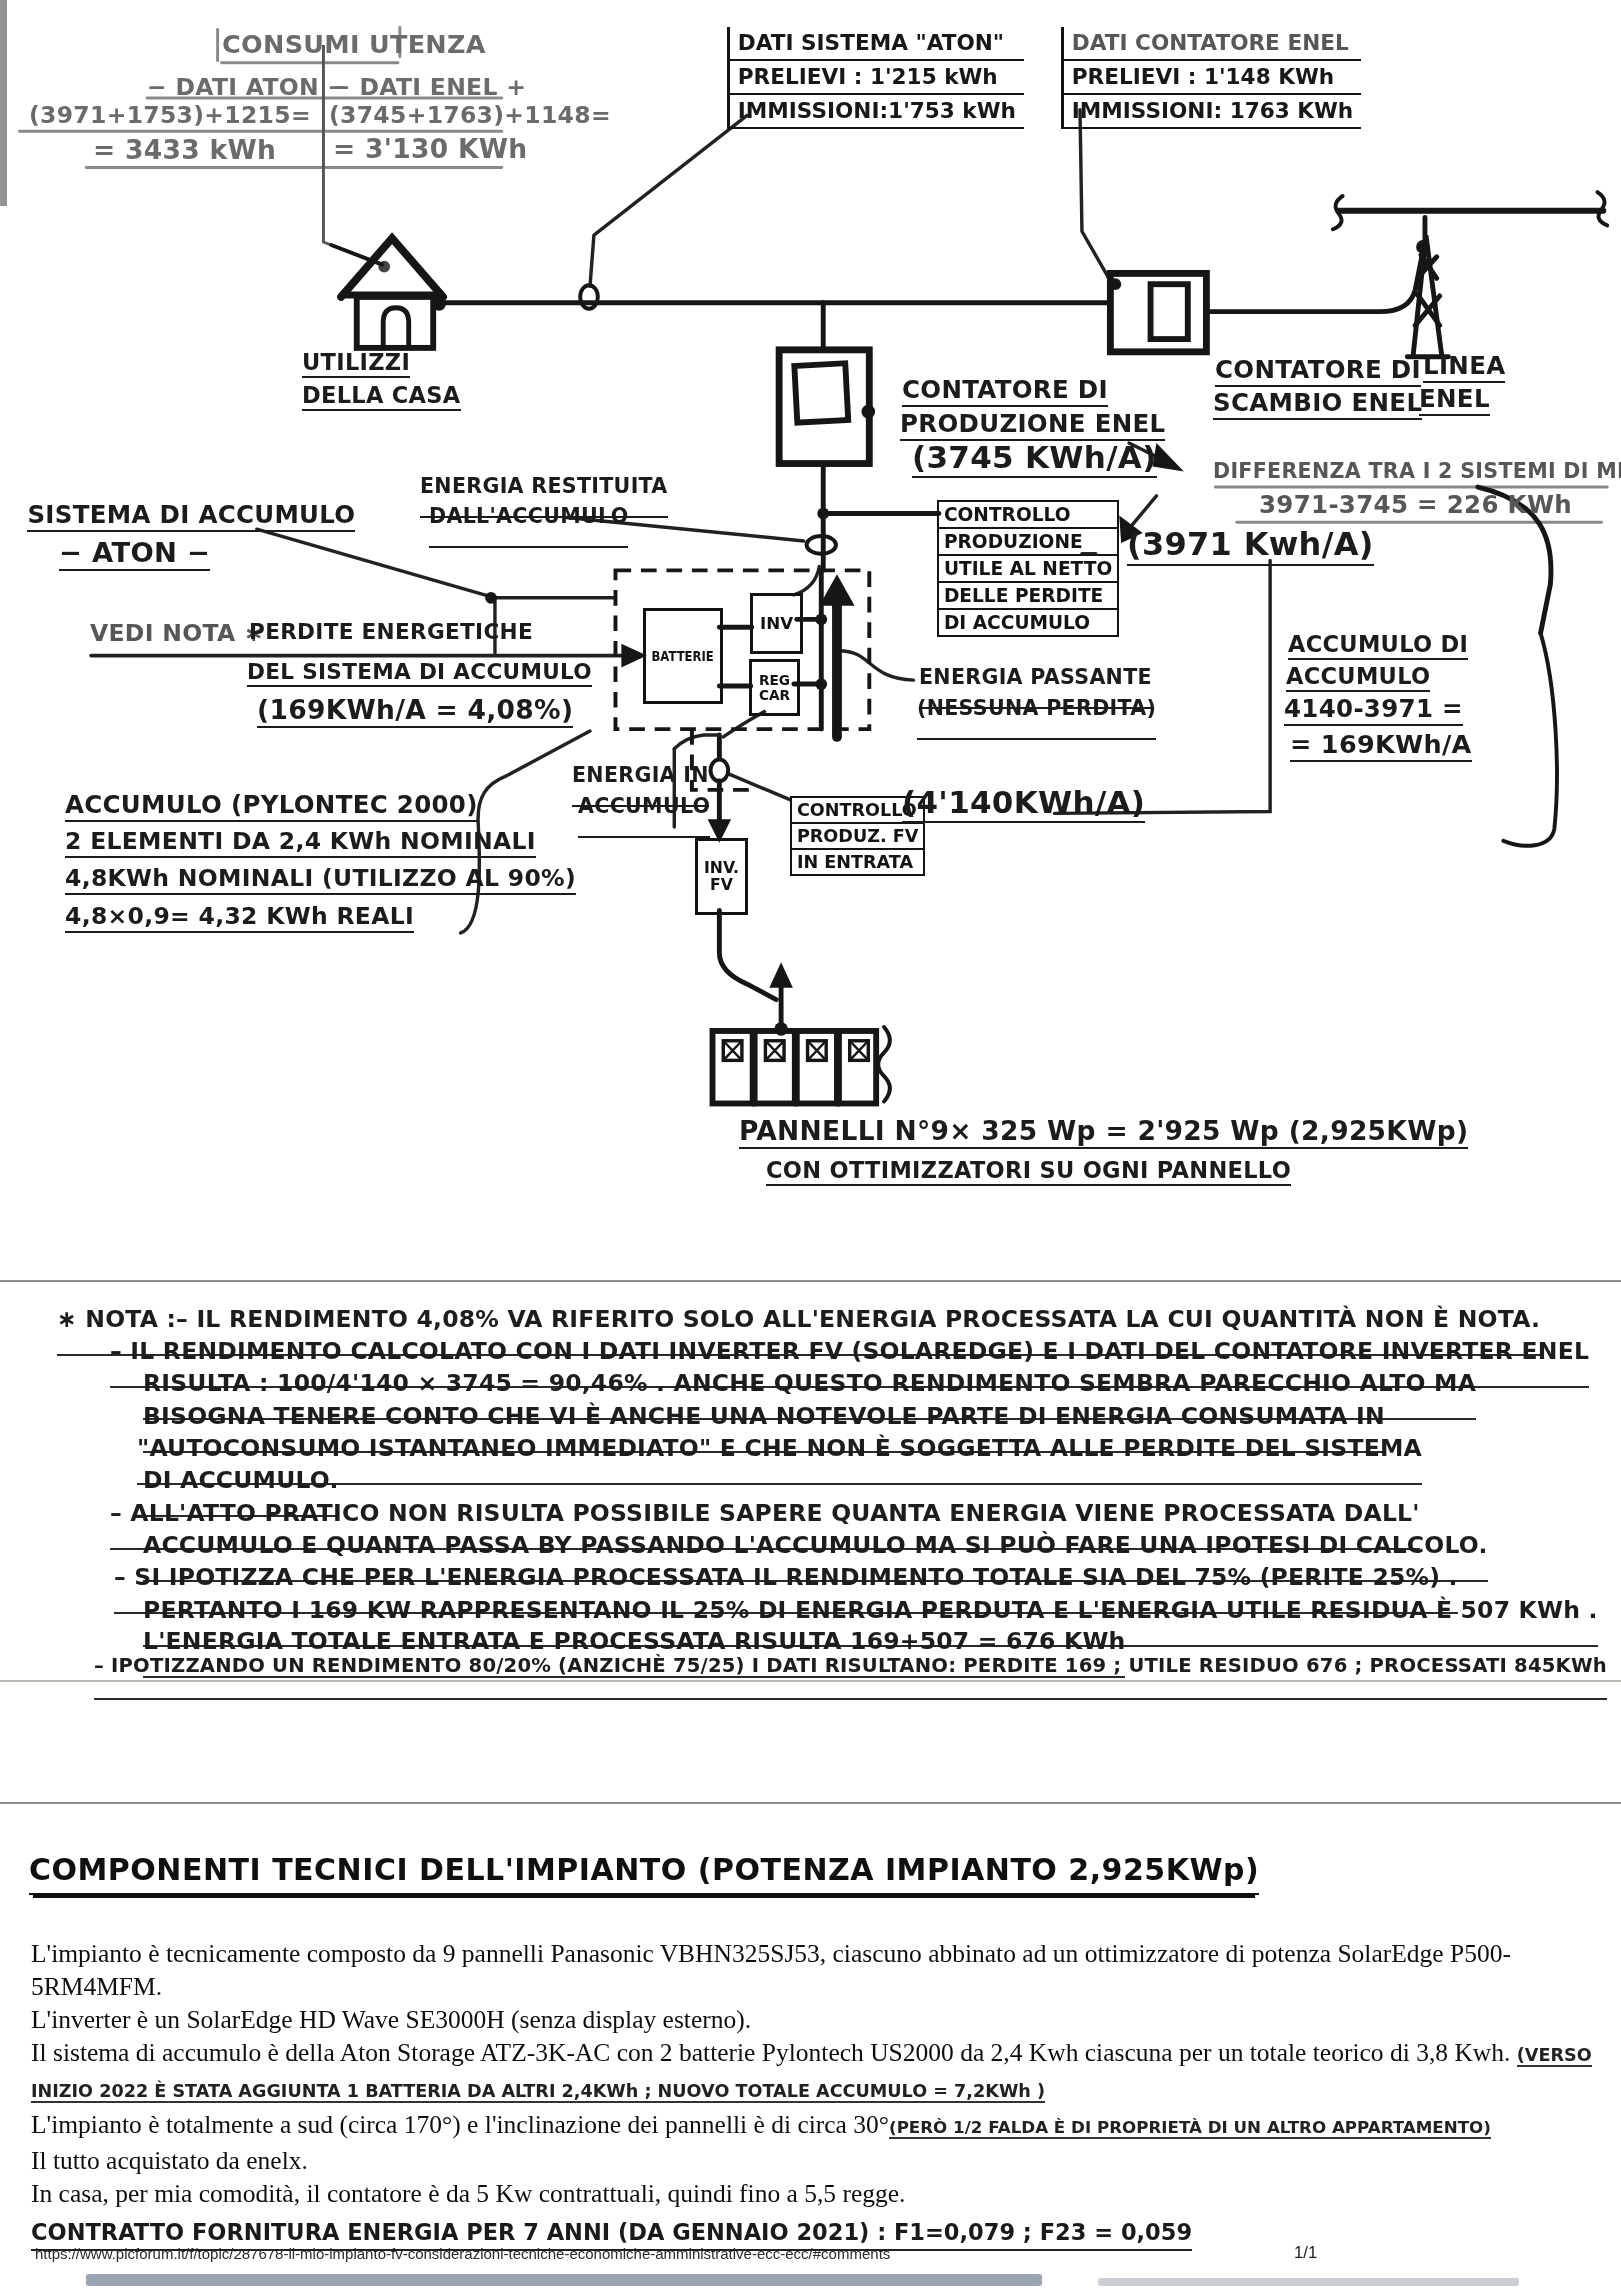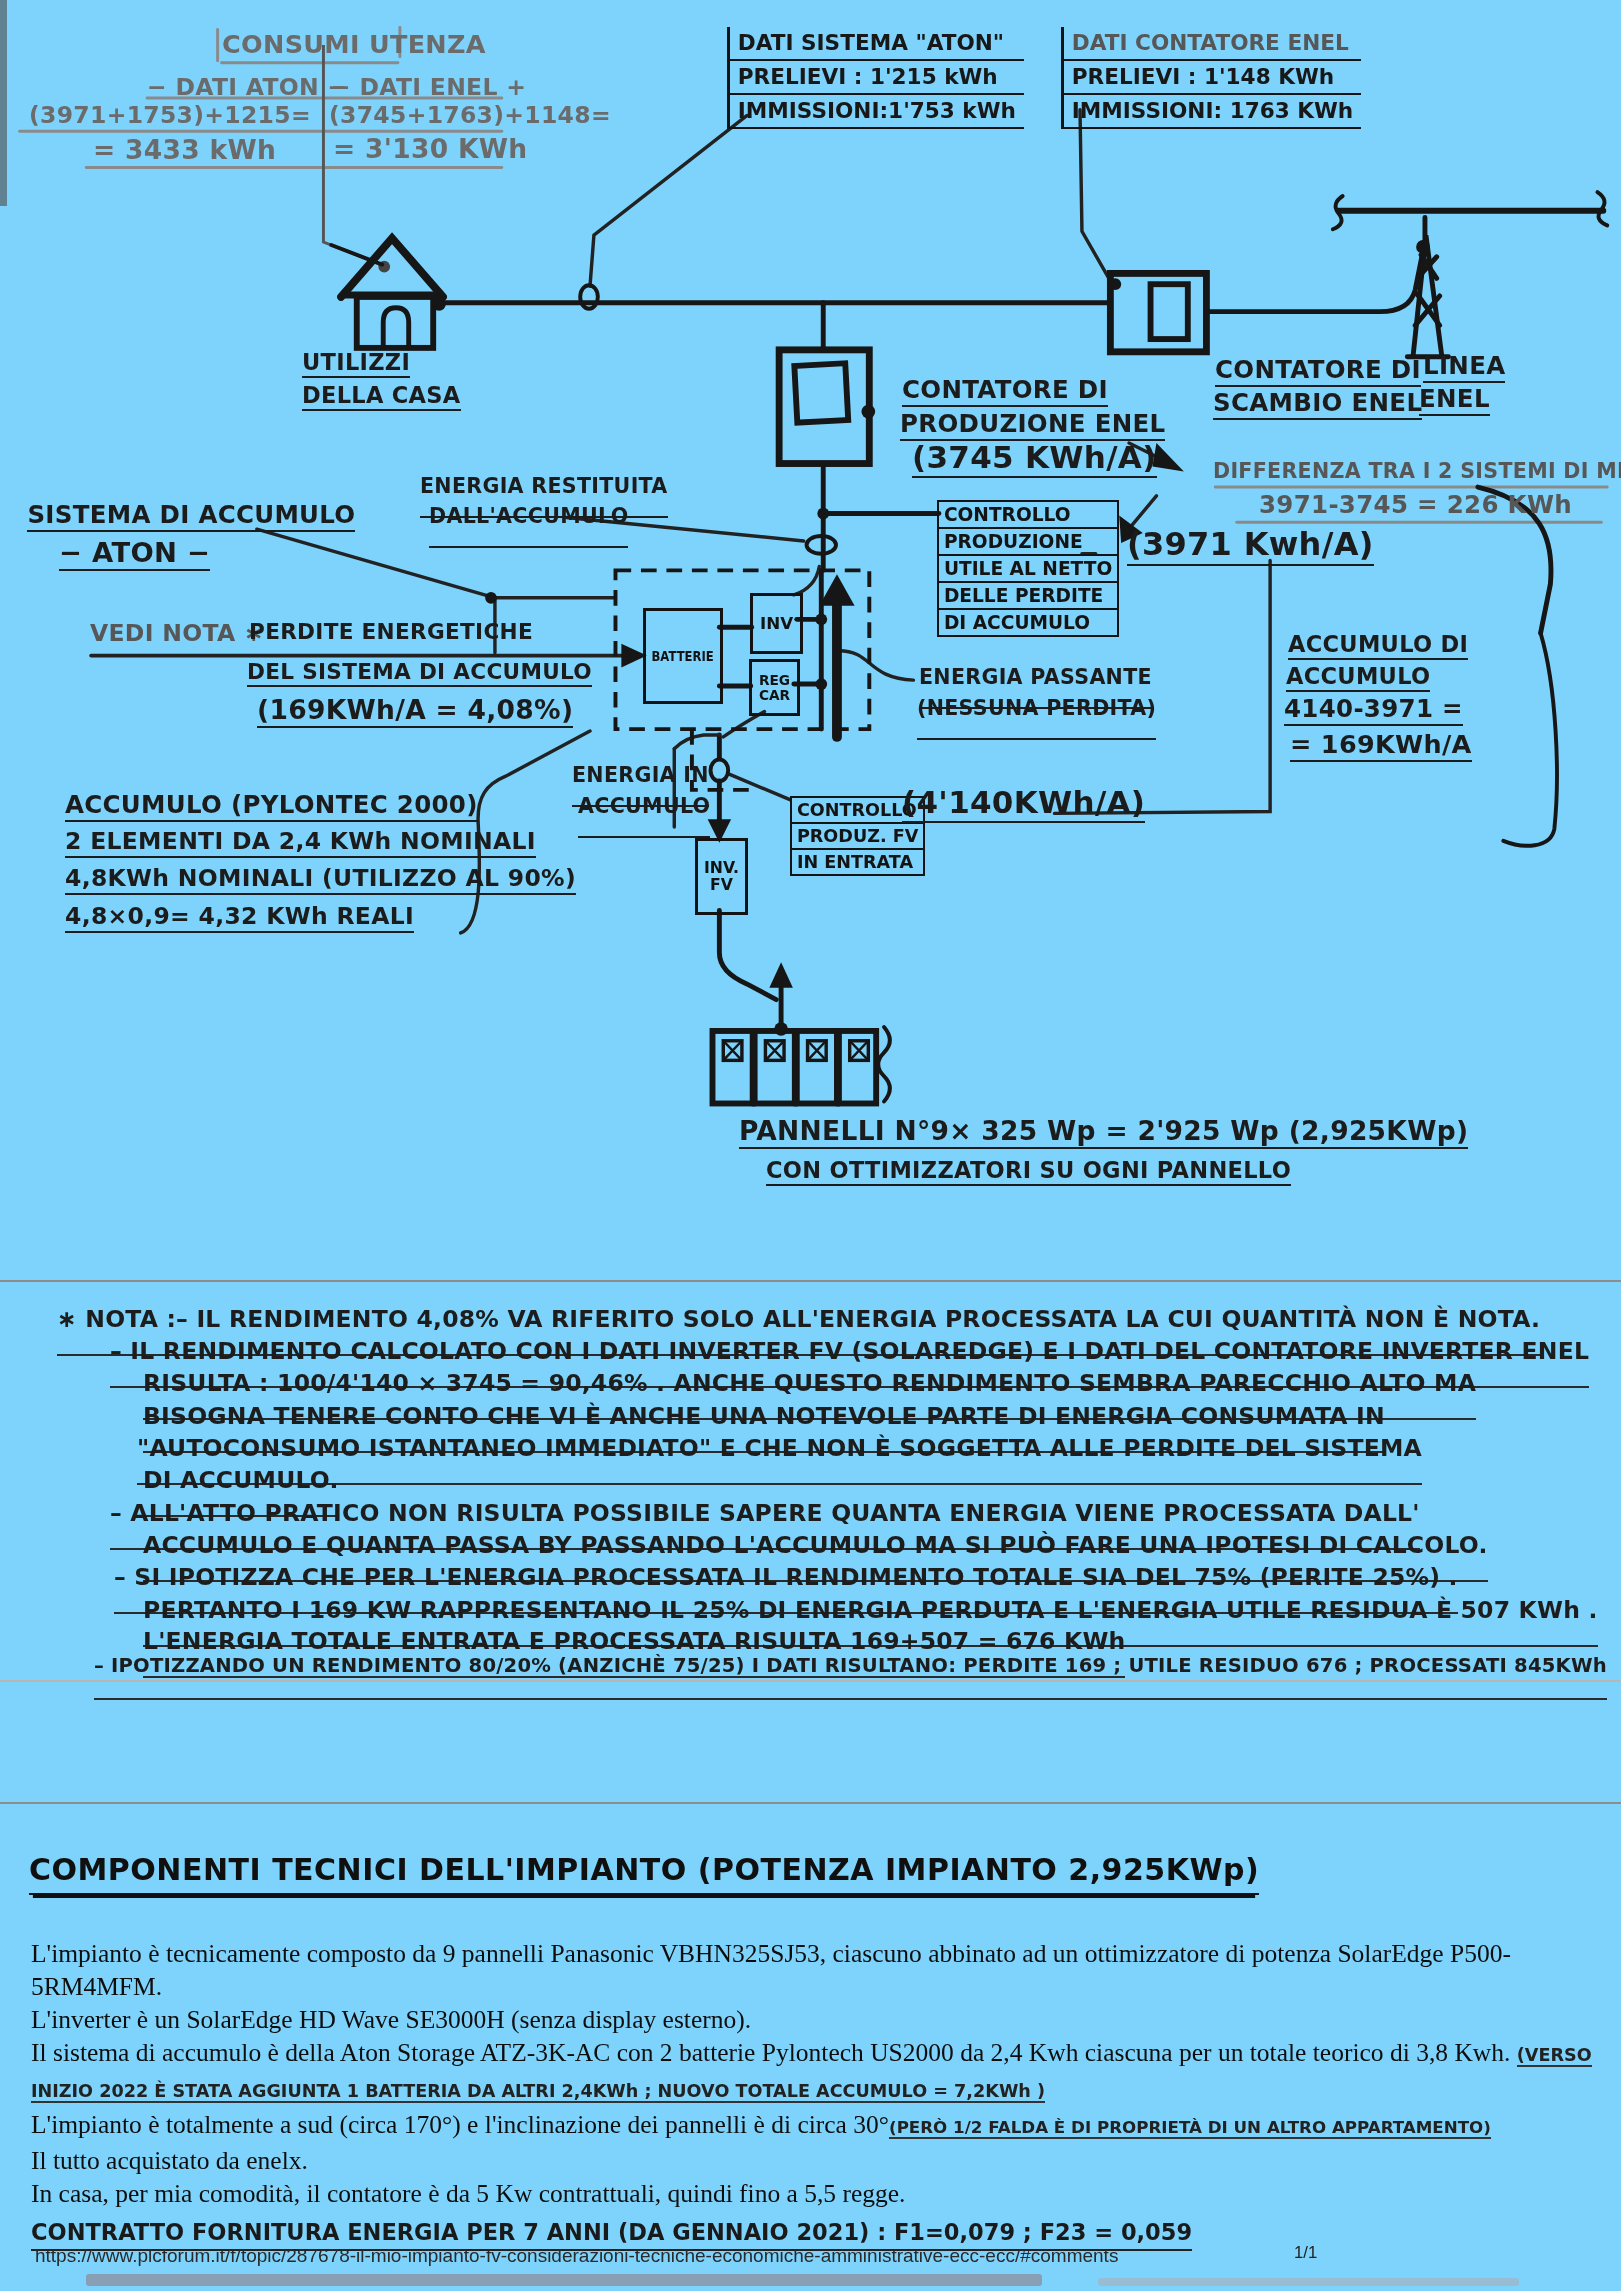--- a/index.html
+++ b/index.html
@@ -1,16 +1,16 @@
 <!DOCTYPE html>
 <html><head>
 <meta charset="utf-8">
 <style>
   html,body{margin:0;padding:0;background:#9a9a9a;}
-  .page{position:relative;width:1621px;height:2292px;background:#7dd3fc;overflow:hidden;
+  .page{position:relative;width:1621px;height:2292px;background:#ffffff;overflow:hidden;
         font-family:"DejaVu Sans",sans-serif;}
   svg{position:absolute;left:0;top:0;}
   .lbl{position:absolute;white-space:nowrap;font-weight:700;color:#1c1c1c;letter-spacing:0.3px;}
   .pencil{color:#6b6b6b;}
   .pencil2{color:#575757;}
   .u{border-bottom:2.9px solid currentColor;padding-bottom:1px;}
   .u2{border-bottom:2px solid currentColor;padding-bottom:18px;}
   .databox{position:absolute;border-left:3.9px solid #141414;font-weight:700;color:#181818;}
   .databox .row{border-bottom:2.9px solid #141414;padding:2.9px 7.8px 3.9px 7.8px;white-space:nowrap;}
   .ctlbox{position:absolute;border:2.9px solid #141414;font-weight:700;color:#141414;background:transparent;}
@@ -26,21 +26,21 @@
   .typed{position:absolute;left:31px;top:1937px;width:1564px;font-family:"Liberation Serif",serif;
          font-size:25.5px;line-height:33px;color:#0e0e0e;}
   .typed p{margin:0;}
   .nowrap{white-space:nowrap;}
   .hins{font-family:"DejaVu Sans",sans-serif;font-weight:700;font-size:17.6px;color:#222;
         border-bottom:2px solid #333;letter-spacing:0;}
   .hins2{font-family:"DejaVu Sans",sans-serif;font-weight:700;font-size:16.7px;color:#222;
         border-bottom:2px solid #333;letter-spacing:0;}
   .contract{font-family:"DejaVu Sans",sans-serif;font-weight:700;font-size:22.5px;color:#1a1a1a;
             border-bottom:2px solid #222;display:inline-block;margin-top:5.9px;white-space:nowrap;}
-  .footer-url{position:absolute;left:35px;top:2245px;font-size:19px;color:#2a2a2a;
+  .footer-url{position:absolute;left:35px;top:2245px;font-size:15px;color:#2a2a2a;
               font-family:"Liberation Sans",sans-serif;}
   .footer-page{position:absolute;left:1294px;top:2243px;font-size:16.7px;color:#222;
                font-family:"Liberation Sans",sans-serif;}
   .sep{position:absolute;left:0;width:1621px;}
   .edge{position:absolute;background:#4b4b4b;}
   .scanbar{position:absolute;border-radius:2.9px;}
 </style>
 </head>
 <body>
 

